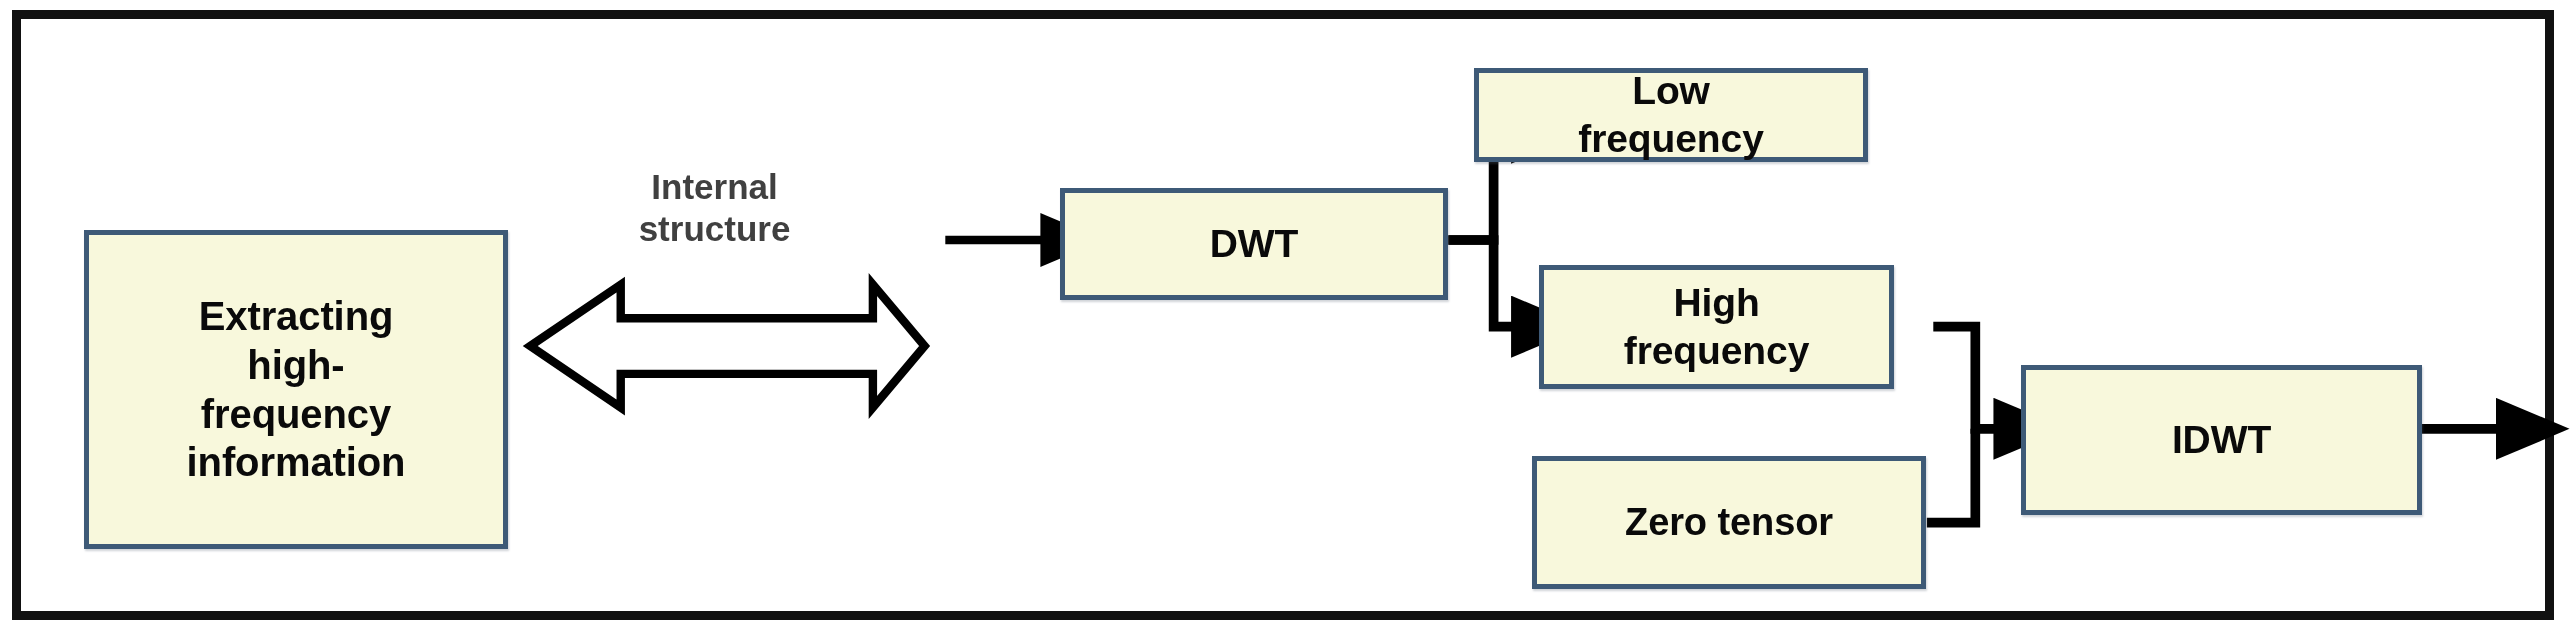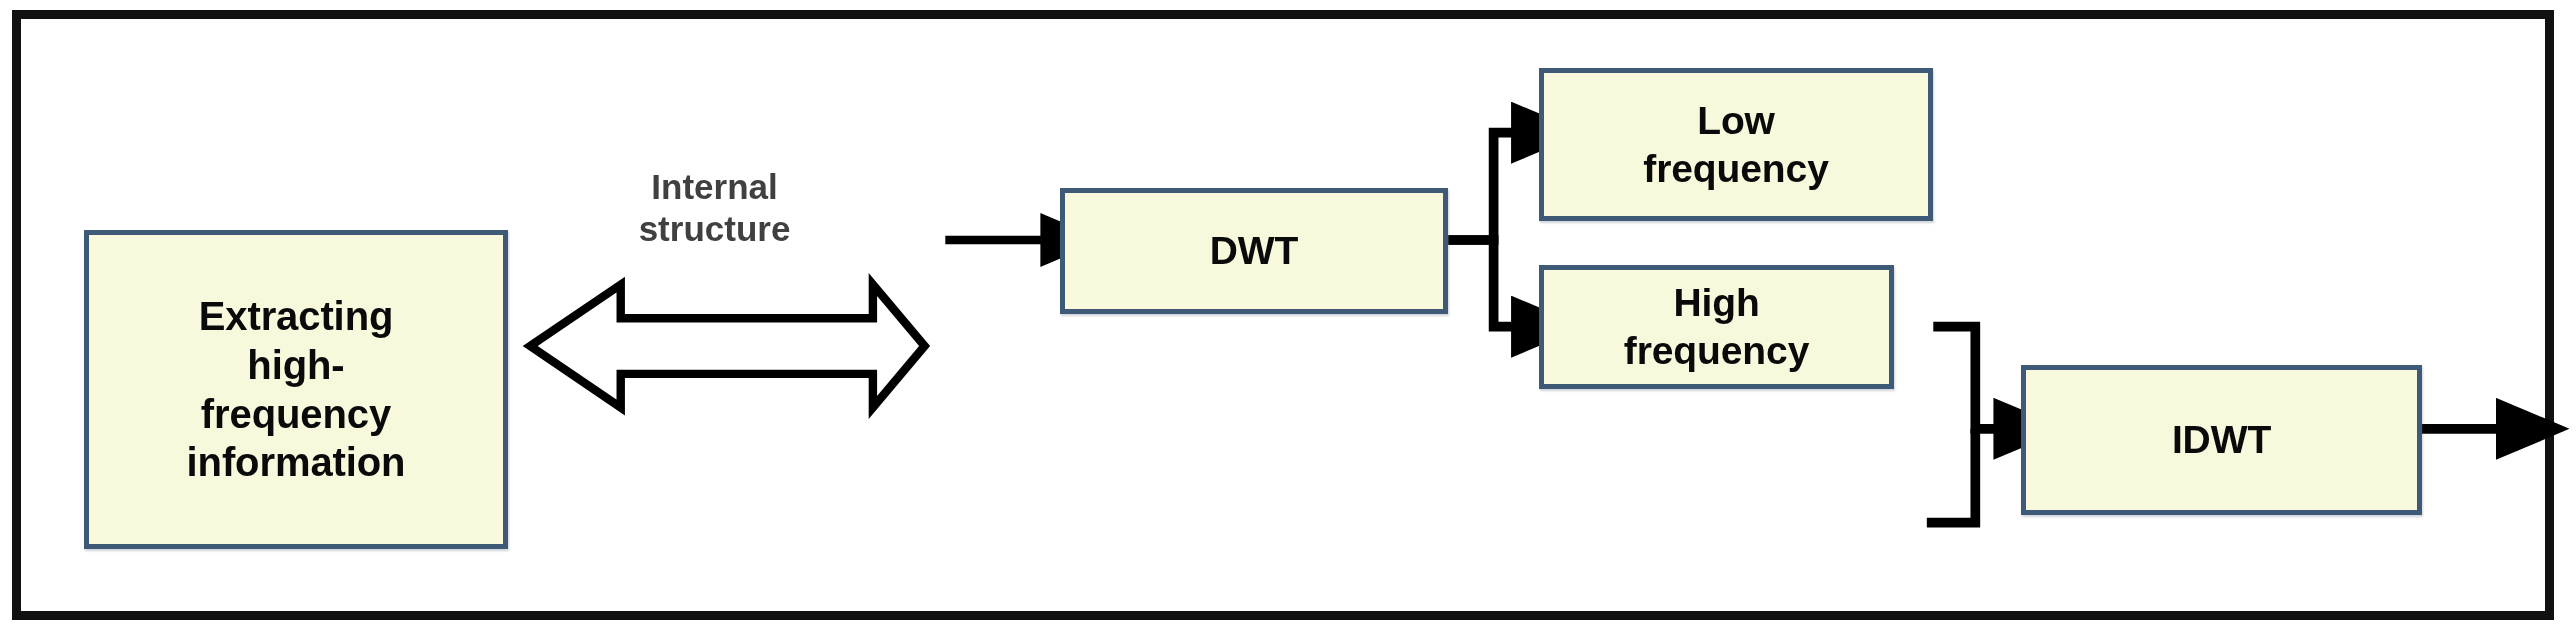--- a/index.html
+++ b/index.html
@@ -60,26 +60,26 @@
   }
   
   #node-extract {
     left: 84px; top: 182px;
     width: 424px; height: 319px;
     font-size: 40px;
     margin-top: 48px;
   }
   #node-dwt {
     left: 1060px; top: 188px;
-    width: 388px; height: 126px;
+    width: 388px; height: 112px;
     font-size: 39px;
   }
   #node-low {
-    left: 1539px; top: 68px;
-    width: 394px; height: 153px;
+    left: 1474px; top: 68px;
+    width: 394px; height: 94px;
     font-size: 39px;
   }
   #node-high {
     left: 1539px; top: 265px;
     width: 355px; height: 124px;
     font-size: 39px;
   }
   #node-zero {
     left: 1532px; top: 456px;
     width: 394px; height: 133px;
@@ -155,19 +155,22 @@
   <div class="node" id="node-low">
     <span class="node-label">Low
 frequency</span>
   </div>
 
   <div class="node" id="node-high">
     <span class="node-label">High
 frequency</span>
   </div>
 
+  <div class="node" id="node-zero">
+    <span class="node-label">Zero tensor</span>
+  </div>
 
   <div class="node" id="node-idwt">
     <span class="node-label">IDWT</span>
   </div>
 
 </div>
 
 
 </body></html>

